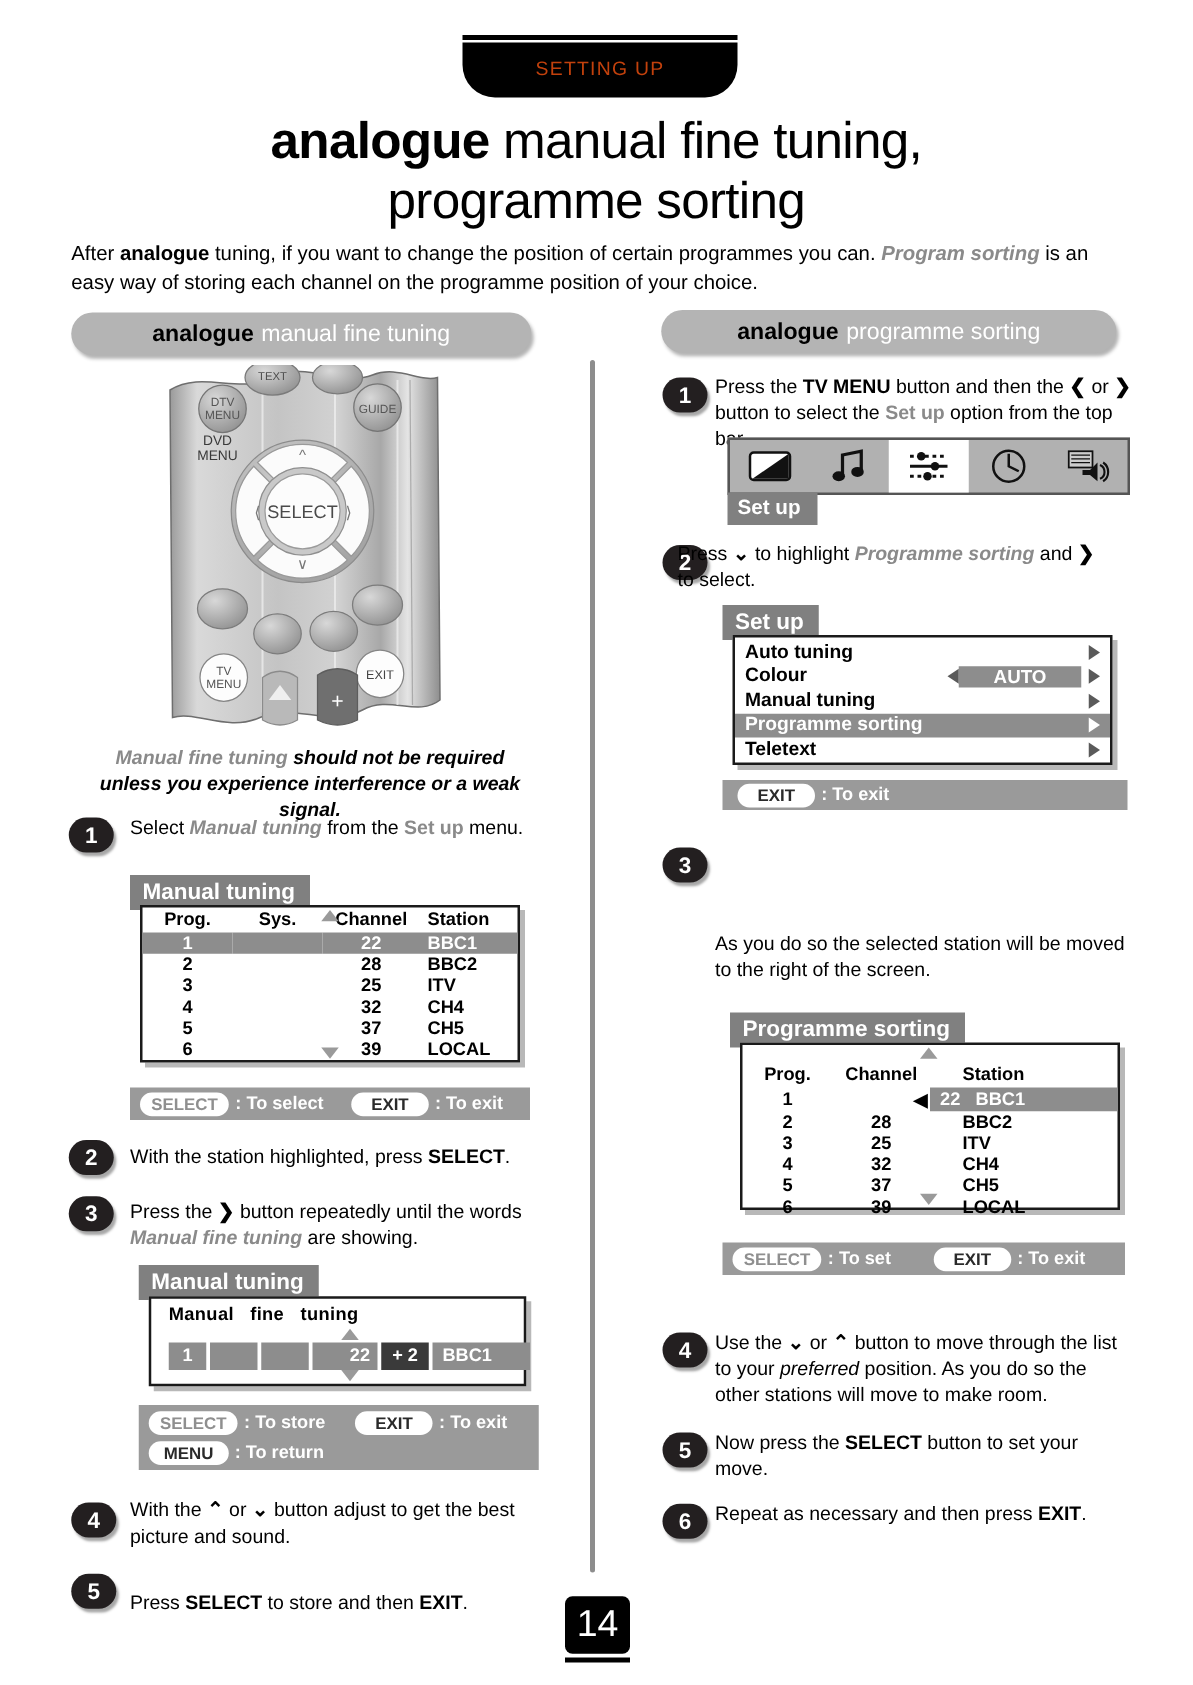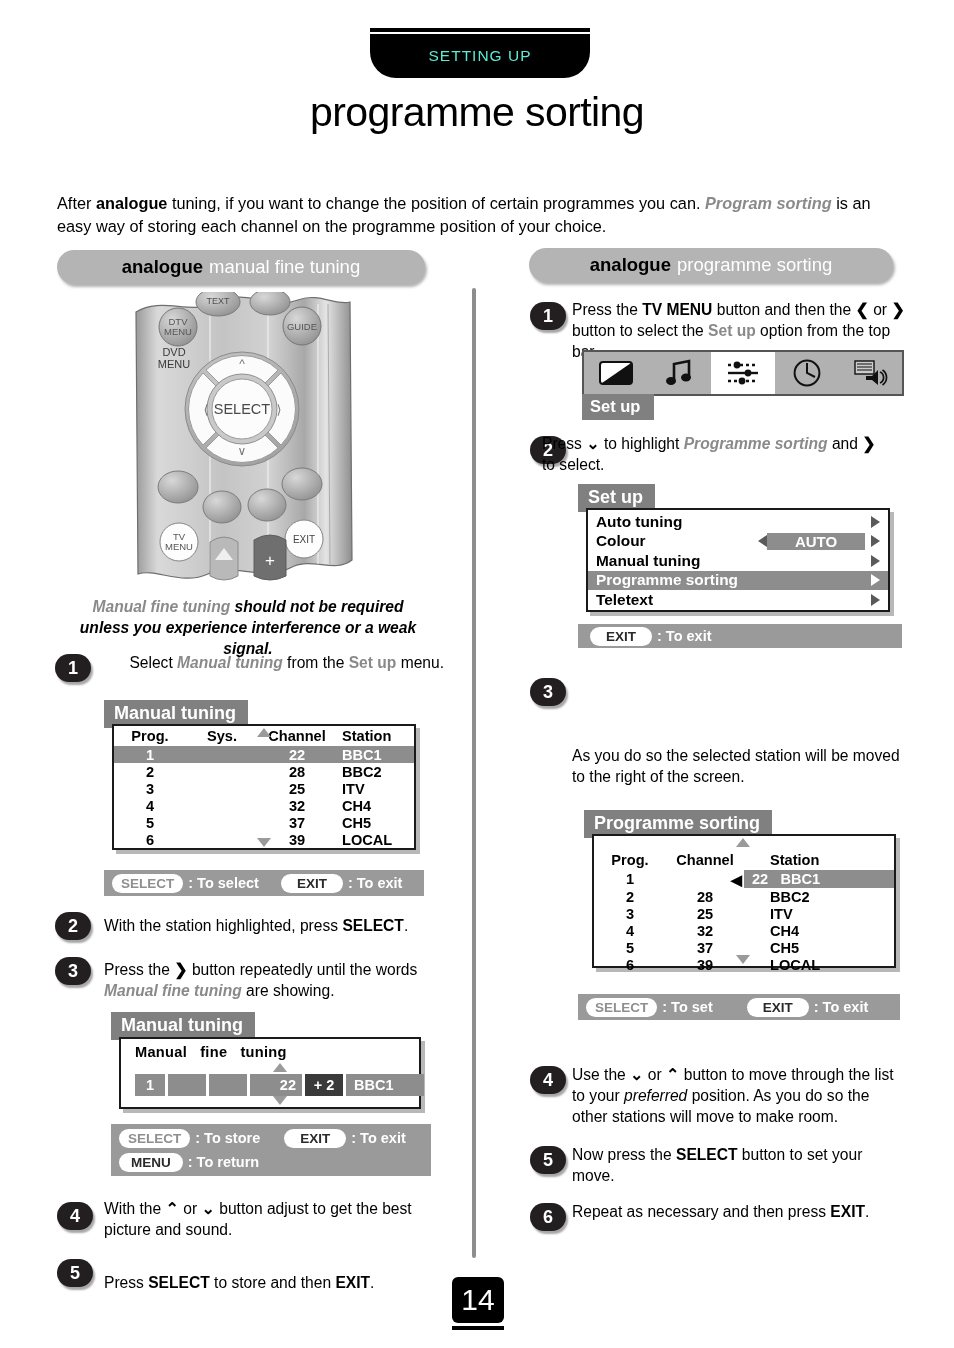--- a/index.html
+++ b/index.html
@@ -8,21 +8,21 @@
     font-family:"Liberation Sans", sans-serif;
     color:#000;position:relative;overflow:hidden;
   }
   .page{position:relative;width:954px;height:1348px;}
 
   
   .hdr-rule{position:absolute;left:370px;top:28px;width:220px;height:4px;background:#000;}
   .hdr-pill{
     position:absolute;left:370px;top:34px;width:220px;height:44px;
     background:#000;border-radius:0 0 26px 26px;
-    color:#5eead4;display:flex;align-items:center;justify-content:center;
+    color:#c2410c;display:flex;align-items:center;justify-content:center;
     font-size:15.5px;letter-spacing:1.0px;font-weight:400;
   }
   .title{
     position:absolute;left:0;top:88px;width:954px;text-align:center;
     font-size:41px;line-height:48px;letter-spacing:-0.6px;
     font-weight:300;
   }
   .title b{font-weight:700;}
   .title .l2{display:block;}
 
@@ -117,20 +117,21 @@
 </style>
 </head>
 <body>
 
 <div class="page">
 
   <div class="hdr-rule"></div>
   <div class="hdr-pill">SETTING UP</div>
 
   <div class="title">
+    <span><b>analogue</b><span> manual fine tuning,</span></span>
     <span class="l2">programme sorting</span>
   </div>
 
   <div class="intro">
     <span>After </span><b>analogue</b><span> tuning, if you want to change the position of certain programmes you can. </span><i class="g">Program sorting</i><span> is an easy way of storing each channel on the programme position of your choice.</span>
   </div>
 
   <div class="sec-pill" id="pill-left">
     <b>analogue</b>
       <span>manual fine tuning</span>
@@ -220,21 +221,21 @@
       <path d="M132,248 q16,-10 32,0 l0,36 q-16,8 -32,0 Z" fill="#6f6f6f" stroke="#5d5d5d"></path>
       <text x="148" y="274" font-family="Liberation Sans, sans-serif" font-size="17" fill="#fff" text-anchor="middle">+</text>
     </svg>
   </div>
 
   <div class="stext" style="left:68px;top:596px;width:360px;text-align:center;font-style:italic;font-weight:700;line-height:21px;">
     <span class="g">Manual fine tuning</span><span> should not be required unless you experience interference or a weak signal.</span>
   </div>
 
   <div class="step" style="left:55px;top:654px;">1</div>
-  <div class="stext" style="left:104px;top:652px;width:340px;text-align:right;">
+  <div class="stext" style="left:104px;top:652px;width:340px;">
     <span>Select </span><span class="g">Manual tuning</span><span> from the </span><span class="gs">Set up</span><span> menu.</span>
   </div>
 
   <div class="osd-title" style="left:104px;top:700px;">Manual tuning</div>
   <div class="osd-box" style="left:112px;top:724px;width:300px;height:122px;">
     <div style="position:absolute;left:50%;top:2px;margin-left:-7px;" class="scr-up"></div>
     <div style="position:absolute;left:50%;bottom:1px;margin-left:-7px;" class="scr-dn"></div>
     <table class="osd">
       <thead>
           <tr>

